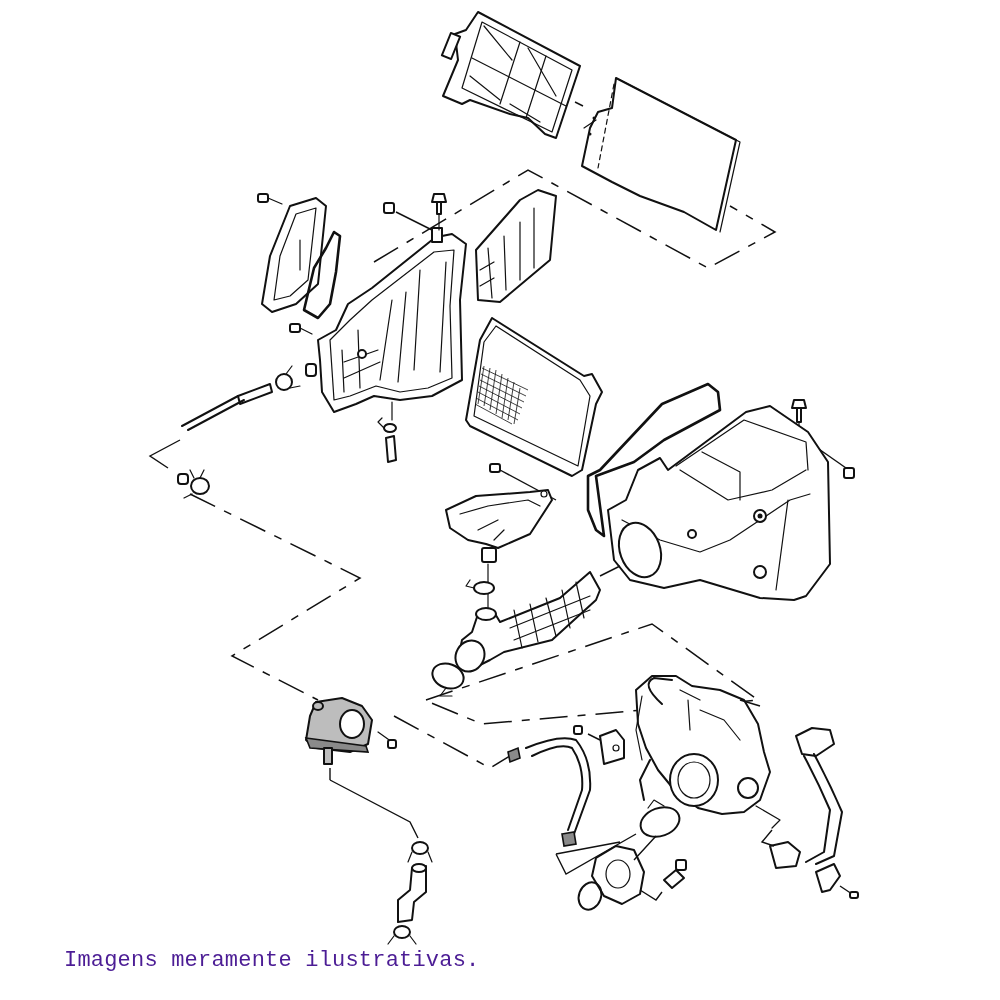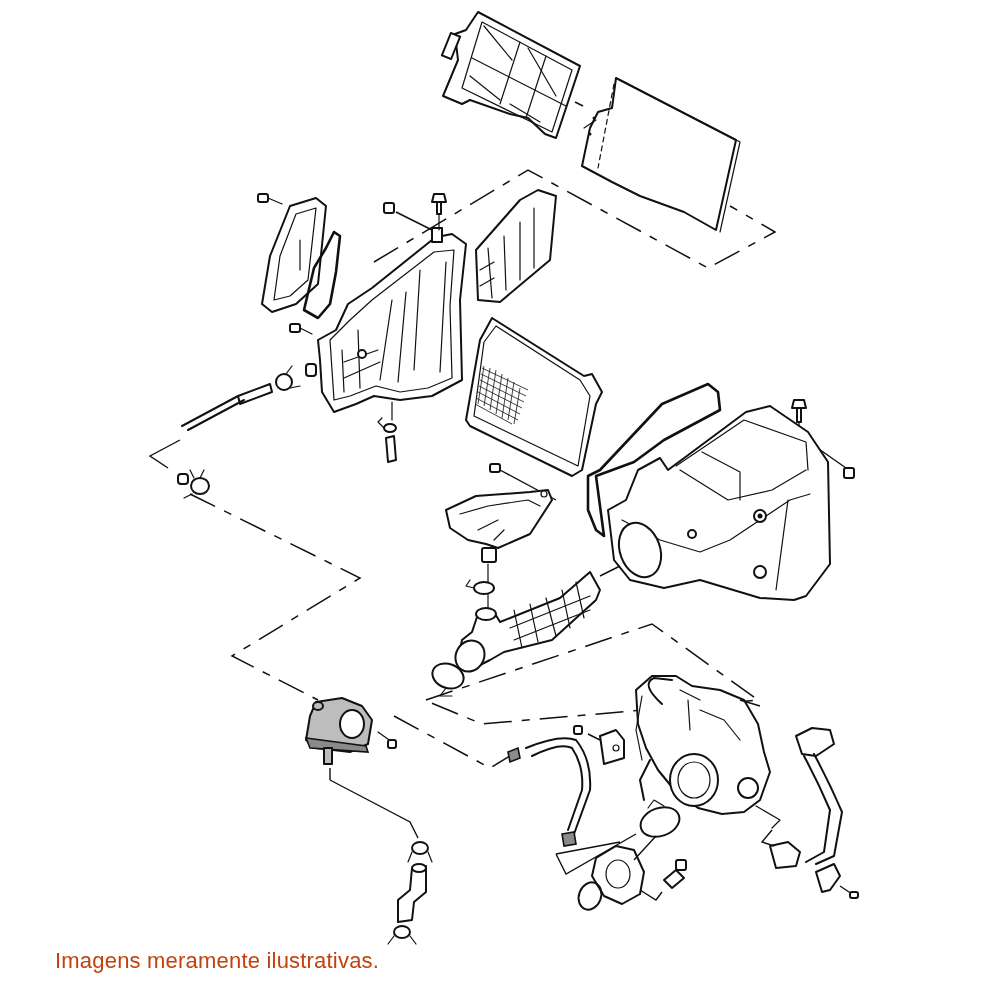--- a/index.html
+++ b/index.html
@@ -1,20 +1,20 @@
 <!DOCTYPE html>
 <html><head>
 <meta charset="utf-8">
 <style>
   html, body { margin: 0; padding: 0; background: #ffffff; }
   body { width: 1000px; height: 1000px; position: relative; overflow: hidden; font-family: "DejaVu Sans", sans-serif; }
   #diagram { position: absolute; left: 0; top: 0; width: 1000px; height: 1000px; }
   .caption {
-    position: absolute; left: 55px; top: 948px;
-    font-family: Liberation Sans, sans-serif; font-size: 22px; color: #c2410c;
+    position: absolute; left: 64px; top: 948px;
+    font-family: Liberation Mono, monospace; font-size: 22px; color: #4c1d95;
     letter-spacing: 0.2px; white-space: nowrap;
   }
   .ln { fill: none; stroke: #111; stroke-width: 2; stroke-linejoin: round; stroke-linecap: round; }
   .ln-thin { fill: none; stroke: #111; stroke-width: 1.2; stroke-linejoin: round; stroke-linecap: round; }
   .ln-thick { fill: none; stroke: #111; stroke-width: 2.6; stroke-linejoin: round; }
   .fill-w { fill: #fff; stroke: #111; stroke-width: 2; stroke-linejoin: round; }
   .fill-g { fill: #bdbdbd; stroke: #111; stroke-width: 2; stroke-linejoin: round; }
   .fill-dg { fill: #8a8a8a; stroke: #111; stroke-width: 1.6; }
   .dash { fill: none; stroke: #111; stroke-width: 1.5; stroke-dasharray: 28 10 8 10; }
   .leader { fill: none; stroke: #111; stroke-width: 1.4; }

